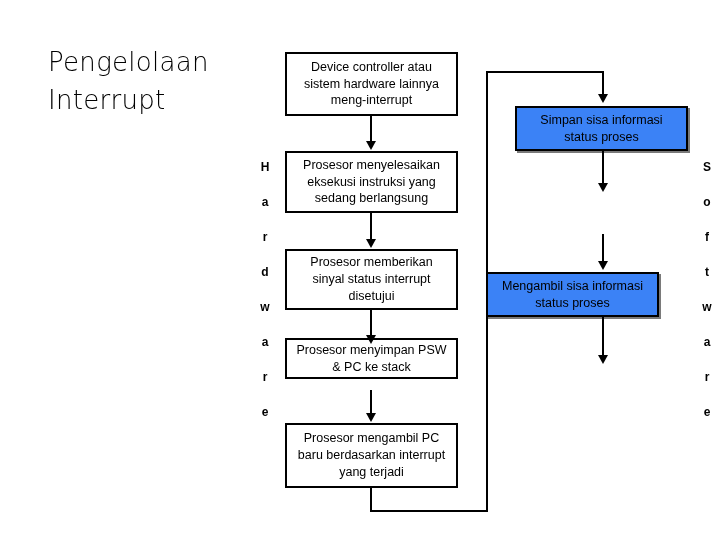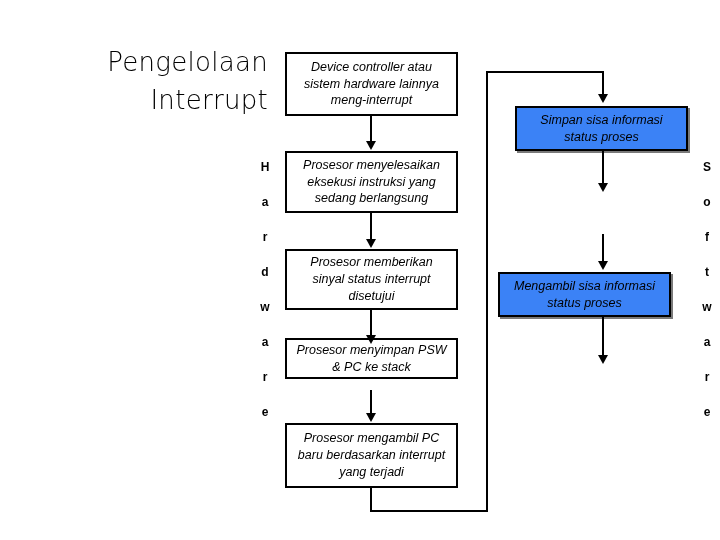--- a/index.html
+++ b/index.html
@@ -16,21 +16,21 @@
     overflow: hidden;
     font-family: "Liberation Sans", sans-serif;
   }
 
   
   #slide-title {
     position: absolute;
     left: 48px;
     top: 44px;
     width: 220px;
-    text-align: right;
+    text-align: left;
     font-family: "DejaVu Sans", sans-serif;
     font-size: 26px;
     font-weight: 300;
     line-height: 1.45;
     color: #000000;
     letter-spacing: 0.3px;
     white-space: pre-line;
   }
 
   
@@ -40,21 +40,20 @@
     border: 2px solid #000000;
     display: flex;
     align-items: center;
     justify-content: center;
     text-align: center;
     font-size: 12.5px;
     line-height: 1.35;
     color: #000000;
     white-space: pre-line;
     padding: 2px 4px;
-    font-style: italic;
   }
   .node.hw {
     background: #ffffff;
   }
   .node.sw {
     background: #3b82f6;
     box-shadow: 2px 2px 0 0 #7a7a7a;
   }
 
   
@@ -126,21 +125,21 @@
 baru berdasarkan interrupt
 yang terjadi</span>
   </div>
 
   <div class="node sw" style="left:515px; top:106px; width:173px; height:45px;">
     <span>Simpan sisa informasi
 status proses</span>
   </div>
 
 
-  <div class="node sw" style="left:498px; top:272px; width:173px; height:45px;">
+  <div class="node sw" style="left:486px; top:272px; width:173px; height:45px;">
     <span>Mengambil sisa informasi
 status proses</span>
   </div>
 
 
   <div class="vline" style="left:370px; top:116px; height:27px;"></div>
   <div class="arrow-down" style="left:366px; top:141px;"></div>
 
   <div class="vline" style="left:370px; top:213px; height:27px;"></div>
   <div class="arrow-down" style="left:366px; top:239px;"></div>

